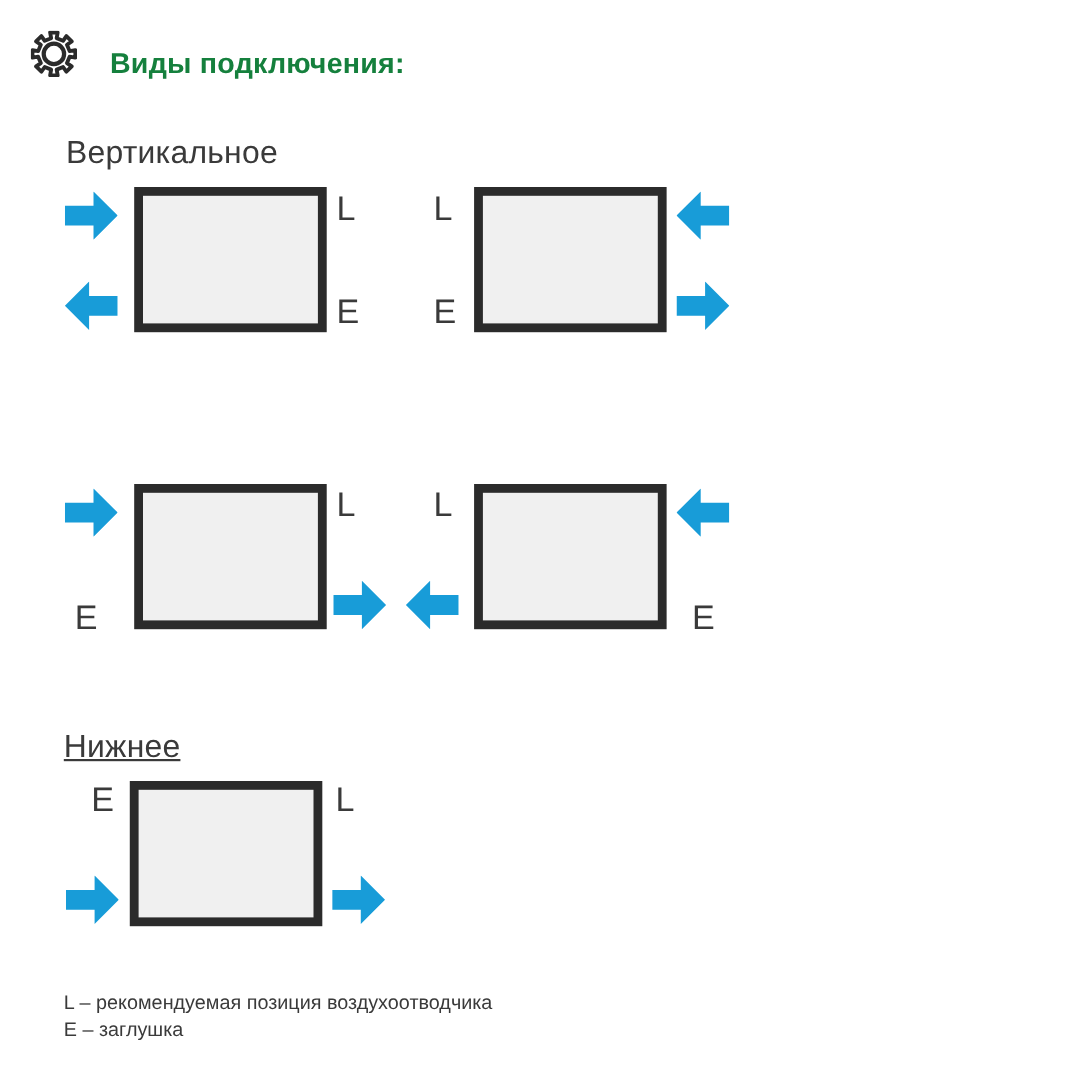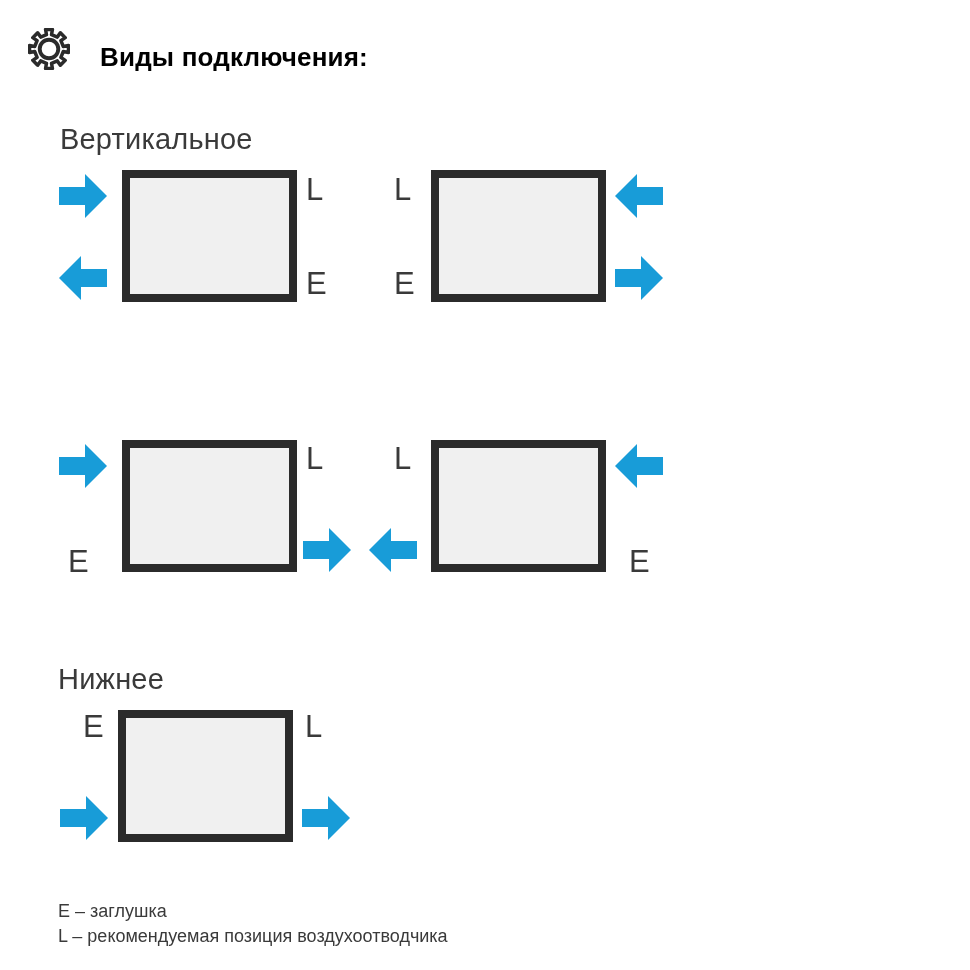--- a/index.html
+++ b/index.html
@@ -3,29 +3,29 @@
 <meta charset="utf-8">
 <style>
   * { margin:0; padding:0; box-sizing:border-box; }
   html,body { background:#ffffff; }
   .page {
     position:relative; width:970px; height:970px; background:#ffffff;
     font-family:"Liberation Sans", sans-serif; overflow:hidden;
   }
   .header-title {
     position:absolute; left:100px; top:42px;
-    font-size:26px; font-weight:bold; color:#000000; letter-spacing:0.2px;
+    font-size:26px; font-weight:bold; color:#15803d; letter-spacing:0.2px;
   }
   .gear { position:absolute; left:28px; top:28px; width:42px; height:42px; }
   .section-title {
     position:absolute; font-size:29px; color:#3a3a3a; letter-spacing:0.2px;
   }
   .st-1 { left:60px; top:123px; }
   .st-2 { left:60px; top:393px; }
-  .st-3 { left:58px; top:663px; }
+  .st-3 { left:58px; top:663px;text-decoration:underline; }
   .box {
     position:absolute; width:175px; height:132px;
     border:8px solid #2b2b2b; background:#f0f0f0;
   }
   .b1 { left:122px; top:170px; }
   .b2 { left:431px; top:170px; }
   .b3 { left:122px; top:440px; }
   .b4 { left:431px; top:440px; }
   .b5 { left:118px; top:710px; }
   .arrow { position:absolute; width:48px; height:44px; display:block; }
@@ -113,17 +113,17 @@
   <svg class="arrow a9" viewBox="0 0 48 44">
     <polygon points="0,13 26,13 26,0 48,22 26,44 26,31 0,31" fill="#189CD8"></polygon>
   </svg>
   <svg class="arrow a10" viewBox="0 0 48 44">
     <polygon points="0,13 26,13 26,0 48,22 26,44 26,31 0,31" fill="#189CD8"></polygon>
   </svg>
   <span class="port p9">E</span>
   <span class="port p10">L</span>
 
   <div class="legend">
+    <div>L – рекомендуемая позиция воздухоотводчика</div>
     <div>E – заглушка</div>
-    <div>L – рекомендуемая позиция воздухоотводчика</div>
   </div>
 
 </div>
 
 </body></html>

